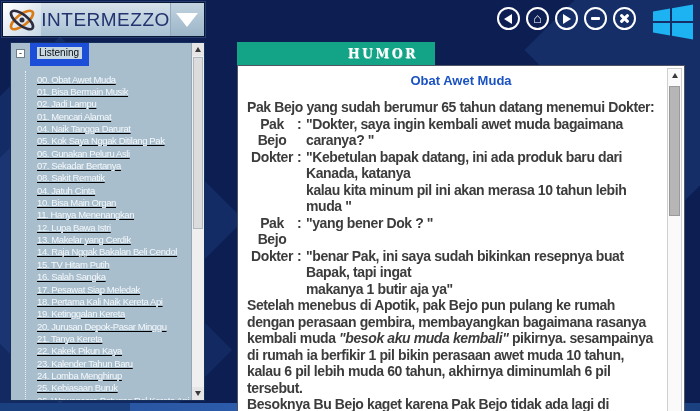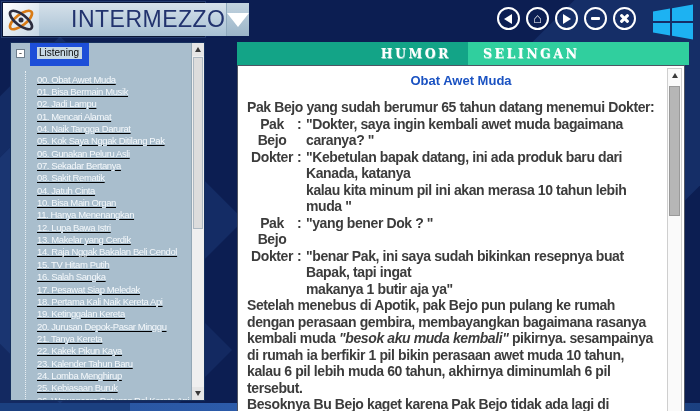--- a/index.html
+++ b/index.html
@@ -12,21 +12,21 @@
   .bg-2 { left:-130px; top:200px; width:300px; height:300px; background:rgba(62,112,190,0.14); }
   .bg-3 { right:-90px; top:-60px; width:220px; height:220px; background:rgba(62,112,190,0.20); }
   .bg-bottom { position:absolute; left:0; bottom:0; width:700px; height:8px;
     background:linear-gradient(90deg,#1b4080 0,#1b4080 130px,#2a57a3 130px,#2e5fb0 330px,#20488c 520px,#1b4080 700px); }
 
   
   .title-widget { position:absolute; left:2px; top:2px; width:203px; height:35px; display:flex;
     border:1px solid #0a1635; box-shadow:0 0 0 1px rgba(90,120,170,0.35); }
   .logo-box { width:45px; background:linear-gradient(135deg,#ffffff,#c7d8e6); display:flex; align-items:center; justify-content:center; }
   .title-box { flex:1; background:linear-gradient(#d6e1ea,#a8c1d4); display:flex; align-items:center; justify-content:center;
-    font-size:23px; color:#22336e; letter-spacing:0.5px;padding-left:32px; }
+    font-size:19px; color:#22336e; letter-spacing:0.5px; }
   .dropdown-box { width:40px; background:linear-gradient(#c2d3df,#9bb5c8); display:flex; align-items:center; justify-content:center;
     border-left:1px solid #8fa9bd; cursor:pointer; }
   .tri-down { width:0; height:0; border-left:11px solid transparent; border-right:11px solid transparent; border-top:14px solid #fff; }
 
   
   .win-controls { position:absolute; left:497px; top:7px; display:flex; gap:6px; }
   .ctrl { width:23px; height:23px; border:2px solid #fff; border-radius:50%; display:flex; align-items:center; justify-content:center; cursor:pointer; }
   .tri-left { width:0; height:0; border-top:5px solid transparent; border-bottom:5px solid transparent; border-right:8px solid #fff; margin-right:1px; }
   .tri-right { width:0; height:0; border-top:5px solid transparent; border-bottom:5px solid transparent; border-left:8px solid #fff; margin-left:1px; }
   .glyph-home { color:#fff; font-size:14px; font-weight:bold; line-height:1; margin-top:-2px; }
@@ -57,21 +57,21 @@
   .sb-up { top:0; } .sb-down { bottom:0; }
   .arr-up { width:0; height:0; border-left:3px solid transparent; border-right:3px solid transparent; border-bottom:5px solid #3a3a3a; }
   .arr-down { width:0; height:0; border-left:3px solid transparent; border-right:3px solid transparent; border-top:5px solid #3a3a3a; }
   .sb-thumb { position:absolute; left:1px; right:1px; cursor:pointer; }
   .tree-thumb { top:14px; height:172px; background:#dcdcdc; border:1px solid #aeb9c2; }
 
   
   .tabbar { position:absolute; left:237px; top:42px; width:452px; height:23px; display:flex; }
   .tab { display:flex; align-items:center; cursor:pointer; font-family:"DejaVu Serif",serif; font-weight:bold;
     font-size:12.5px; letter-spacing:2.5px; color:#fff; text-shadow:0.5px 0.5px 0 rgba(255,255,255,0.55); }
-  .tab-humor { width:231px; background:#13a487; justify-content:flex-end; padding-right:17px; }
+  .tab-humor { width:198px; background:#13a487; justify-content:flex-end; padding-right:17px; }
   .tab-selingan { flex:1; background:#30cf9e; padding-left:15px; }
 
   
   .panel { position:absolute; left:237px; top:65px; width:448px; height:368px; background:#fff; border:1px solid #4f5564; }
   .panel-title { text-align:center; margin-top:7px; font-size:13px; font-weight:700; color:#1a52c2; }
   .article { position:absolute; left:9px; right:27px; top:33px; bottom:2px; overflow:hidden;
     font-size:14px; font-weight:700; letter-spacing:-0.4px; color:#3c3c3c; line-height:16.5px; }
   .dialogue-row { display:flex; }
   .speaker { width:50px; flex:none;text-align:center; }
   .colon { width:9px; flex:none; }
@@ -231,21 +231,20 @@
       </div>
     <div class="sb-thumb tree-thumb"></div>
     <div class="sb-btn sb-down">
         <span class="arr-down"></span>
       </div>
   </div>
 </div>
 
 <div class="tabbar">
   <div class="tab tab-humor">HUMOR</div>
-  <div class="tab tab-selingan">SELINGAN</div>
 </div>
 
 <div class="panel">
   <div class="panel-title">Obat Awet Muda</div>
   <div class="article">
     <div>Pak Bejo yang sudah berumur 65 tahun datang menemui Dokter:</div>
     <div>
         <div class="dialogue-row">
     <span class="speaker">Pak Bejo</span>
     <span class="colon">:</span>

